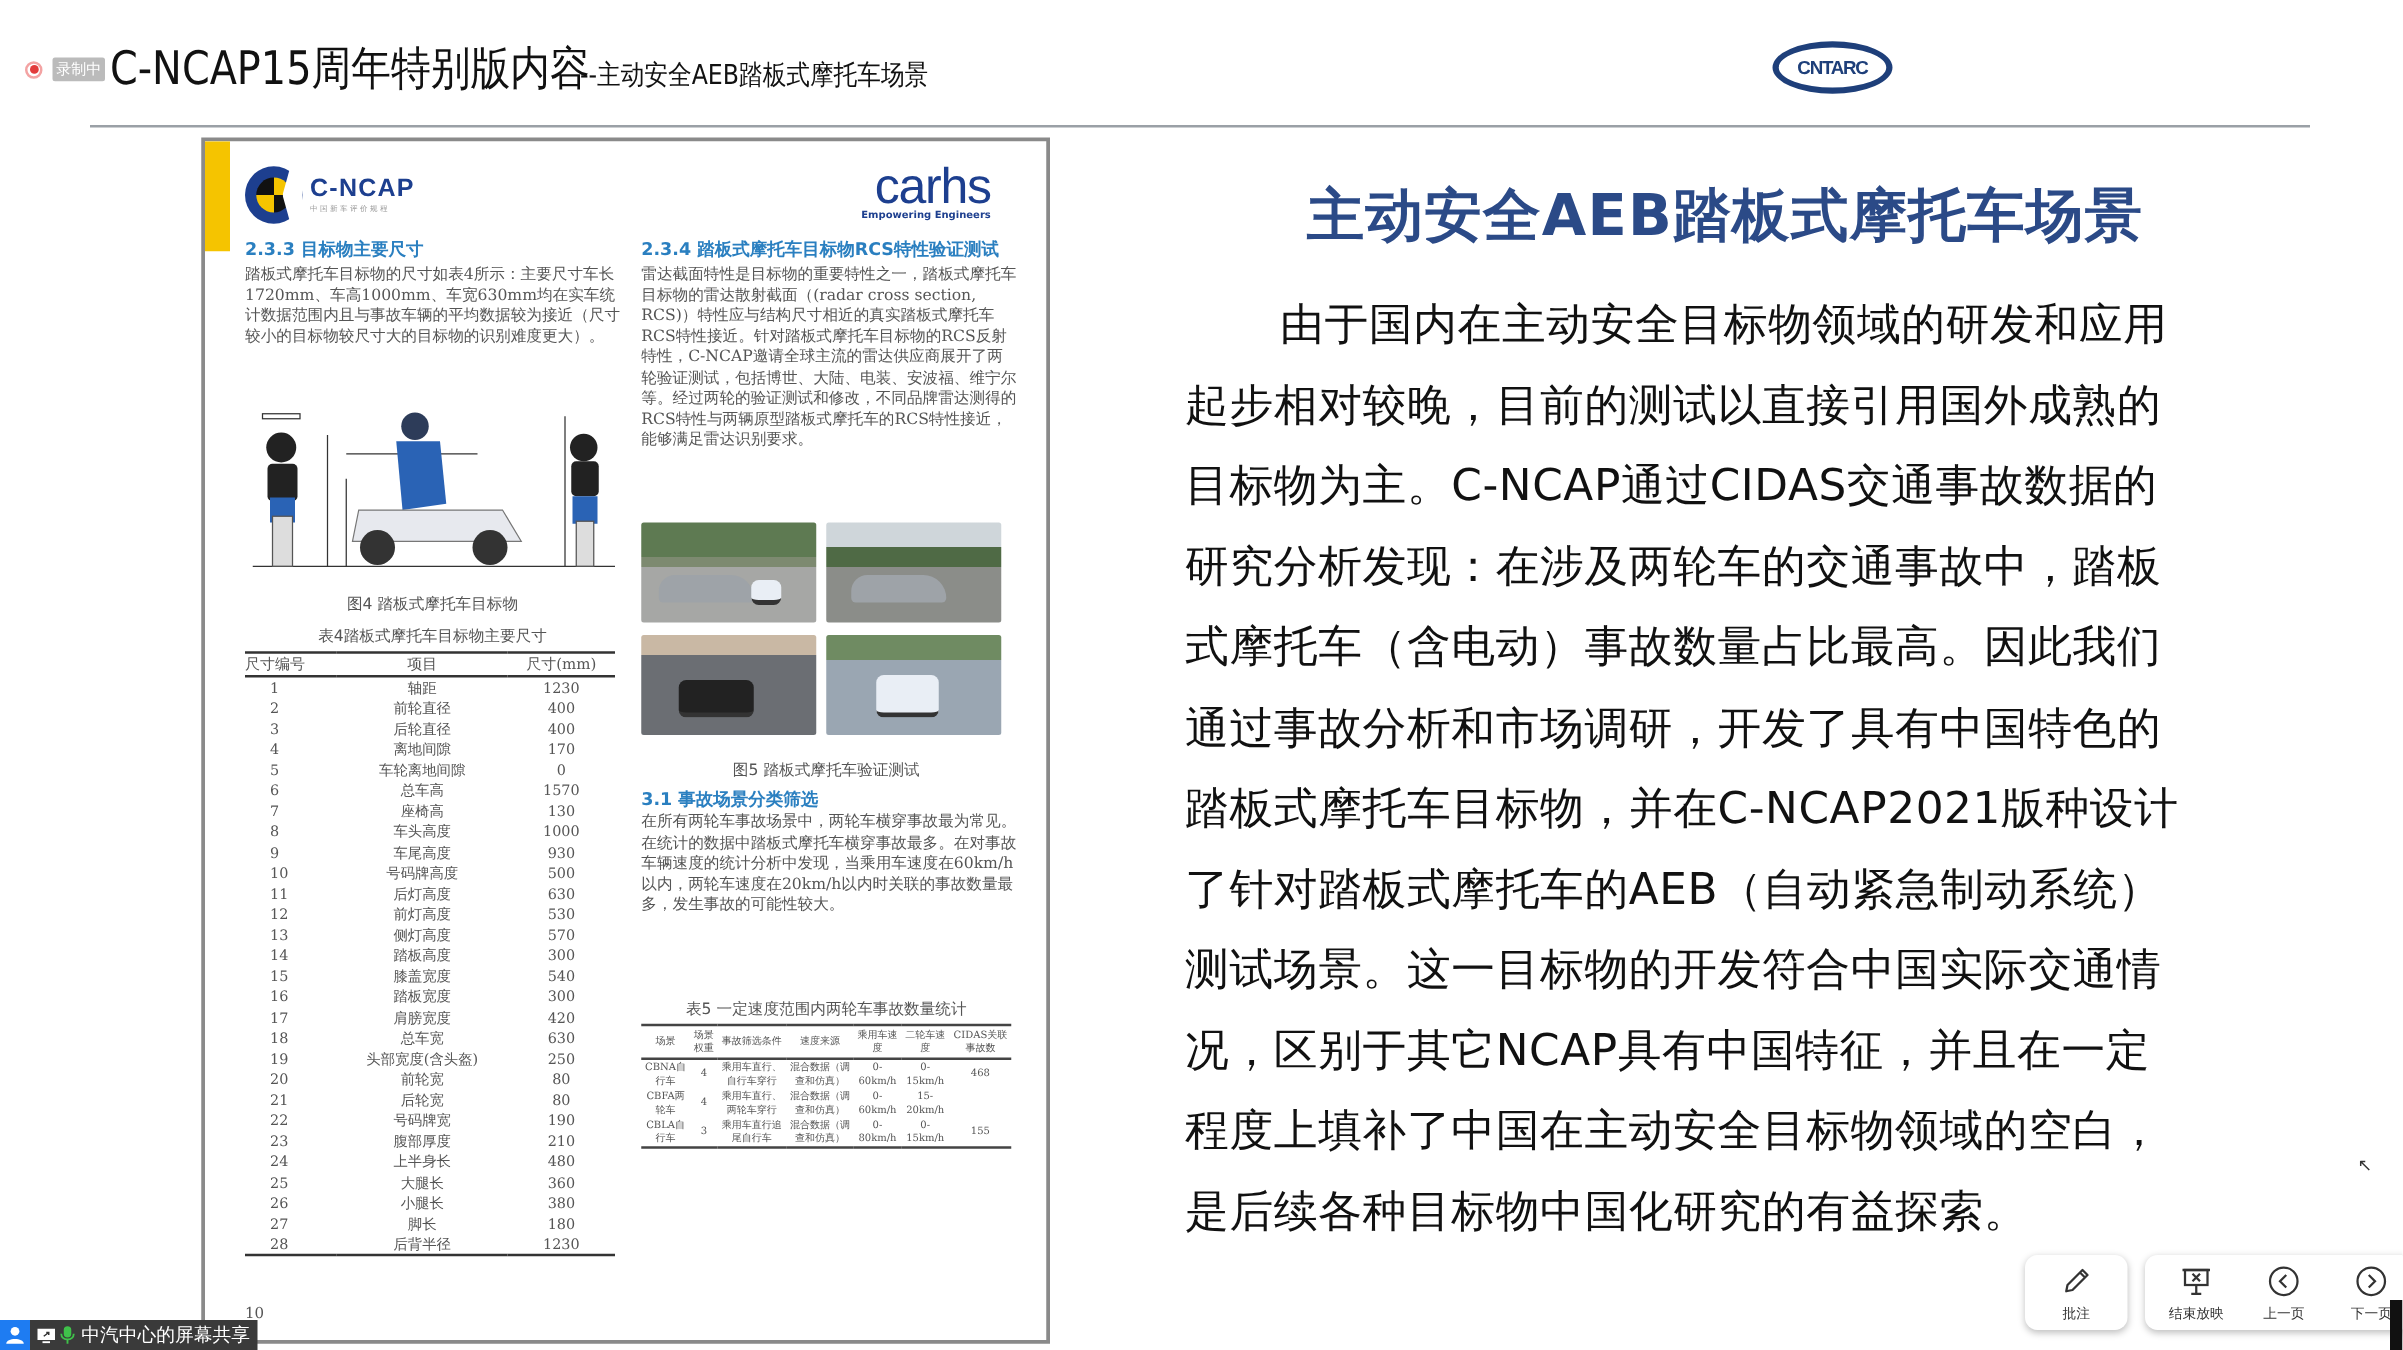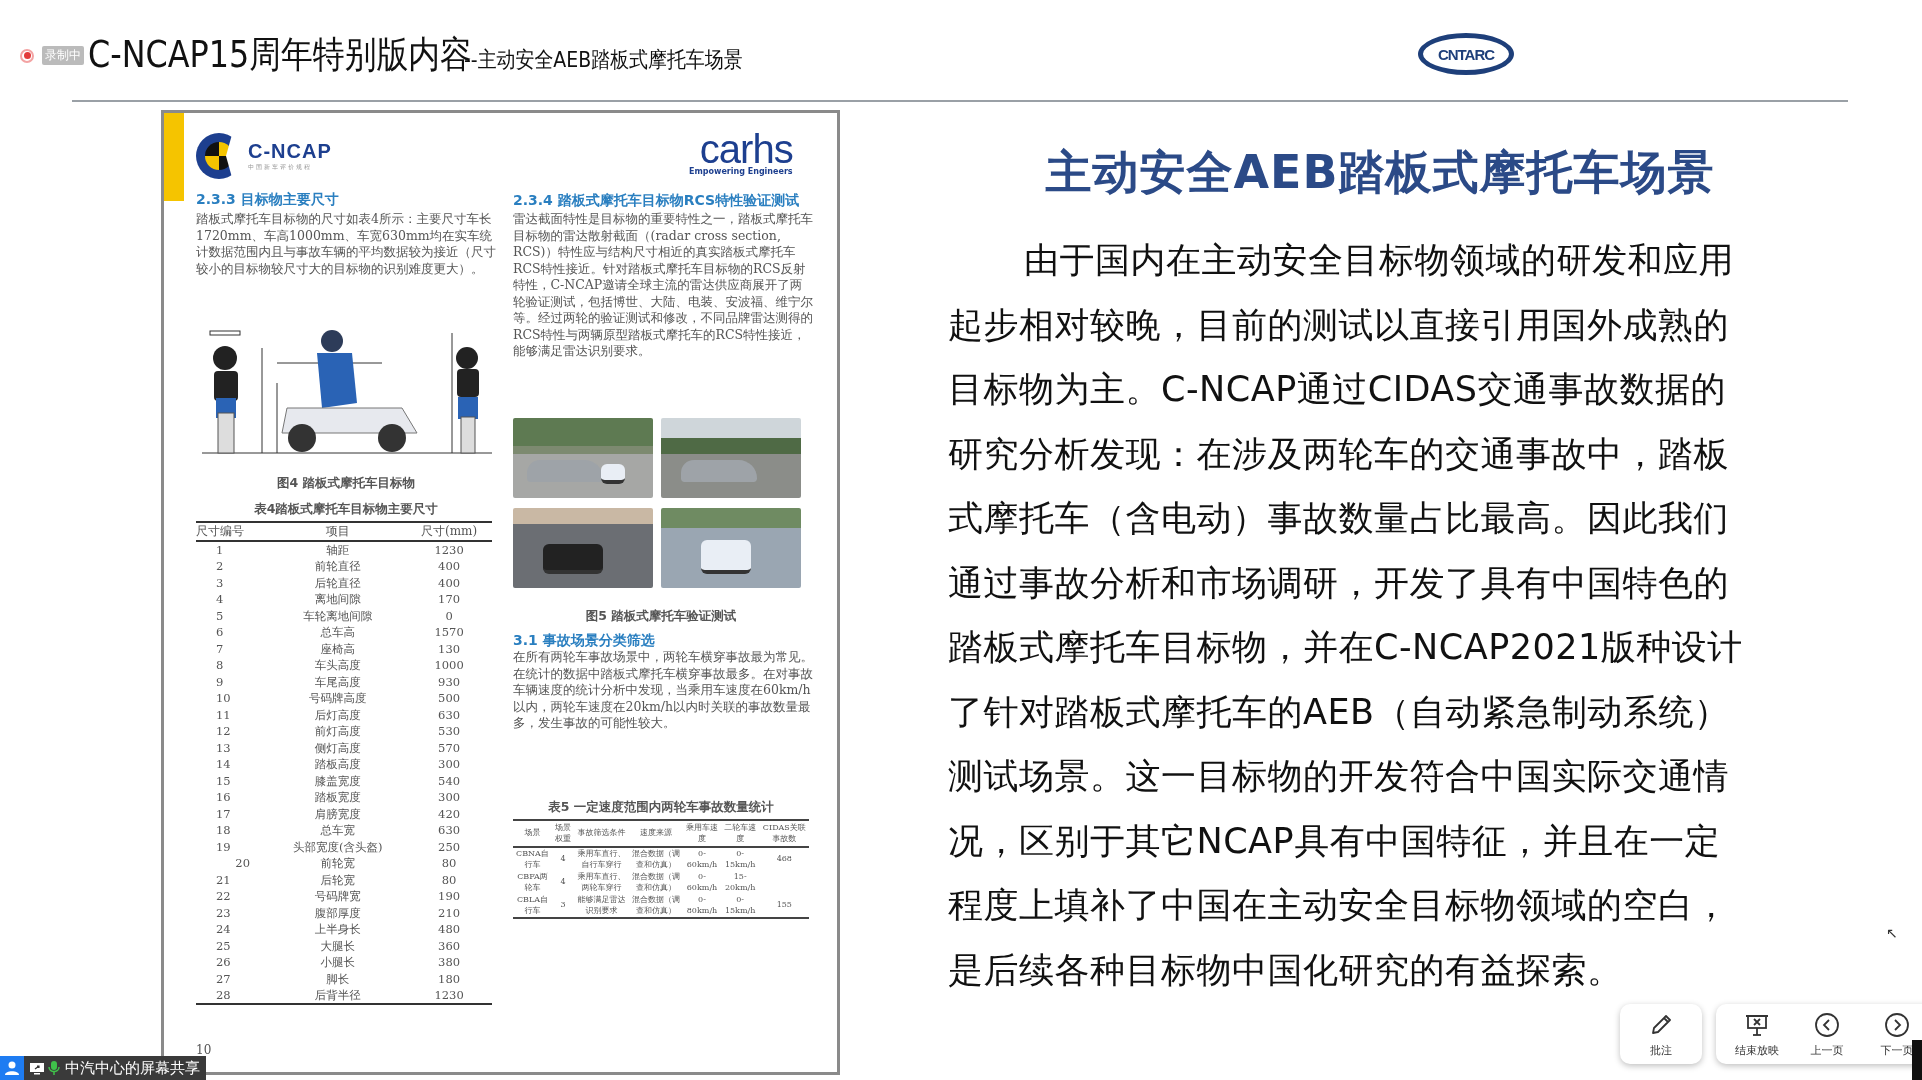--- a/index.html
+++ b/index.html
@@ -37,21 +37,21 @@
   .carhs-logo .small { font-size: 8px; color: #1d3f8f; font-weight: bold; }
 
   .doc h4 { color: #2a7fc0; font-weight: bold; font-family: "DejaVu Sans", sans-serif; }
   .doc p.txt { font-family: "DejaVu Serif", serif; color: #555; font-size: 12.5px; line-height: 16.5px; }
   .col-left { position: absolute; left: 32px; top: 78px; width: 300px; }
   .col-left h4 { font-size: 14px; margin-bottom: 2px; }
   .col-right { position: absolute; left: 349px; top: 78px; width: 300px; }
   .col-right h4 { font-size: 14px; margin-bottom: 2px; line-height: 18px; }
 
   .moto-diagram { position: absolute; left: 38px; top: 200px; width: 290px; height: 150px; }
-  .fig-cap { font-family: "DejaVu Sans", sans-serif; font-weight: bold; font-size: 12.5px; color: #555; text-align: center; }
+  .fig-cap { font-family: "DejaVu Sans", sans-serif; font-weight: normal; font-size: 12.5px; color: #555; text-align: center; }
   .fig4 { position: absolute; left: 32px; top: 362px; width: 300px; }
   .tab4-cap { position: absolute; left: 32px; top: 388px; width: 300px; }
 
   table.t4 { position: absolute; left: 32px; top: 408px; width: 296px; border-collapse: collapse; font-family: "DejaVu Serif", serif; color: #555; font-size: 11.5px; }
   table.t4 th { font-weight: normal; font-size: 12px; border-top: 2px solid #333; border-bottom: 2px solid #333; padding: 0; height: 16px; margin-left: 39px; }
   table.t4 td { text-align: center; height: 16.5px; line-height: 16px; padding: 0; }
   table.t4 tr:last-child td { border-bottom: 2px solid #333; }
 
   .photo-grid { position: absolute; left: 349px; top: 305px; width: 296px; display: grid; grid-template-columns: 140px 140px; gap: 10px 8px; }
   .photo { height: 80px; border-radius: 2px; position: relative; overflow: hidden; }
@@ -258,21 +258,21 @@
           <td style="text-align: left; padding-left: 20px;">18</td>
           <td>总车宽</td>
           <td>630</td>
         </tr>
         <tr>
           <td style="text-align: left; padding-left: 20px;">19</td>
           <td>头部宽度(含头盔)</td>
           <td>250</td>
         </tr>
         <tr>
-          <td style="text-align: center; padding-left: 20px;">20</td>
+          <td style="text-align: left; padding-left: 20px;">20</td>
           <td>前轮宽</td>
           <td>80</td>
         </tr>
         <tr>
           <td style="text-align: left; padding-left: 20px;">21</td>
           <td>后轮宽</td>
           <td>80</td>
         </tr>
         <tr>
           <td style="text-align: left; padding-left: 20px;">22</td>
@@ -367,21 +367,21 @@
           <td>4</td>
           <td>乘用车直行、两轮车穿行</td>
           <td>混合数据（调查和仿真）</td>
           <td>0-60km/h</td>
           <td>15-20km/h</td>
           <td></td>
         </tr>
         <tr>
           <td>CBLA自行车</td>
           <td>3</td>
-          <td>能够满足雷达识别要求</td>
+          <td>乘用车直行追尾自行车</td>
           <td>混合数据（调查和仿真）</td>
           <td>0-80km/h</td>
           <td>0-15km/h</td>
           <td>155</td>
         </tr>
       </tbody>
   </table>
 
   <div class="page-no">10</div>
 </div>

